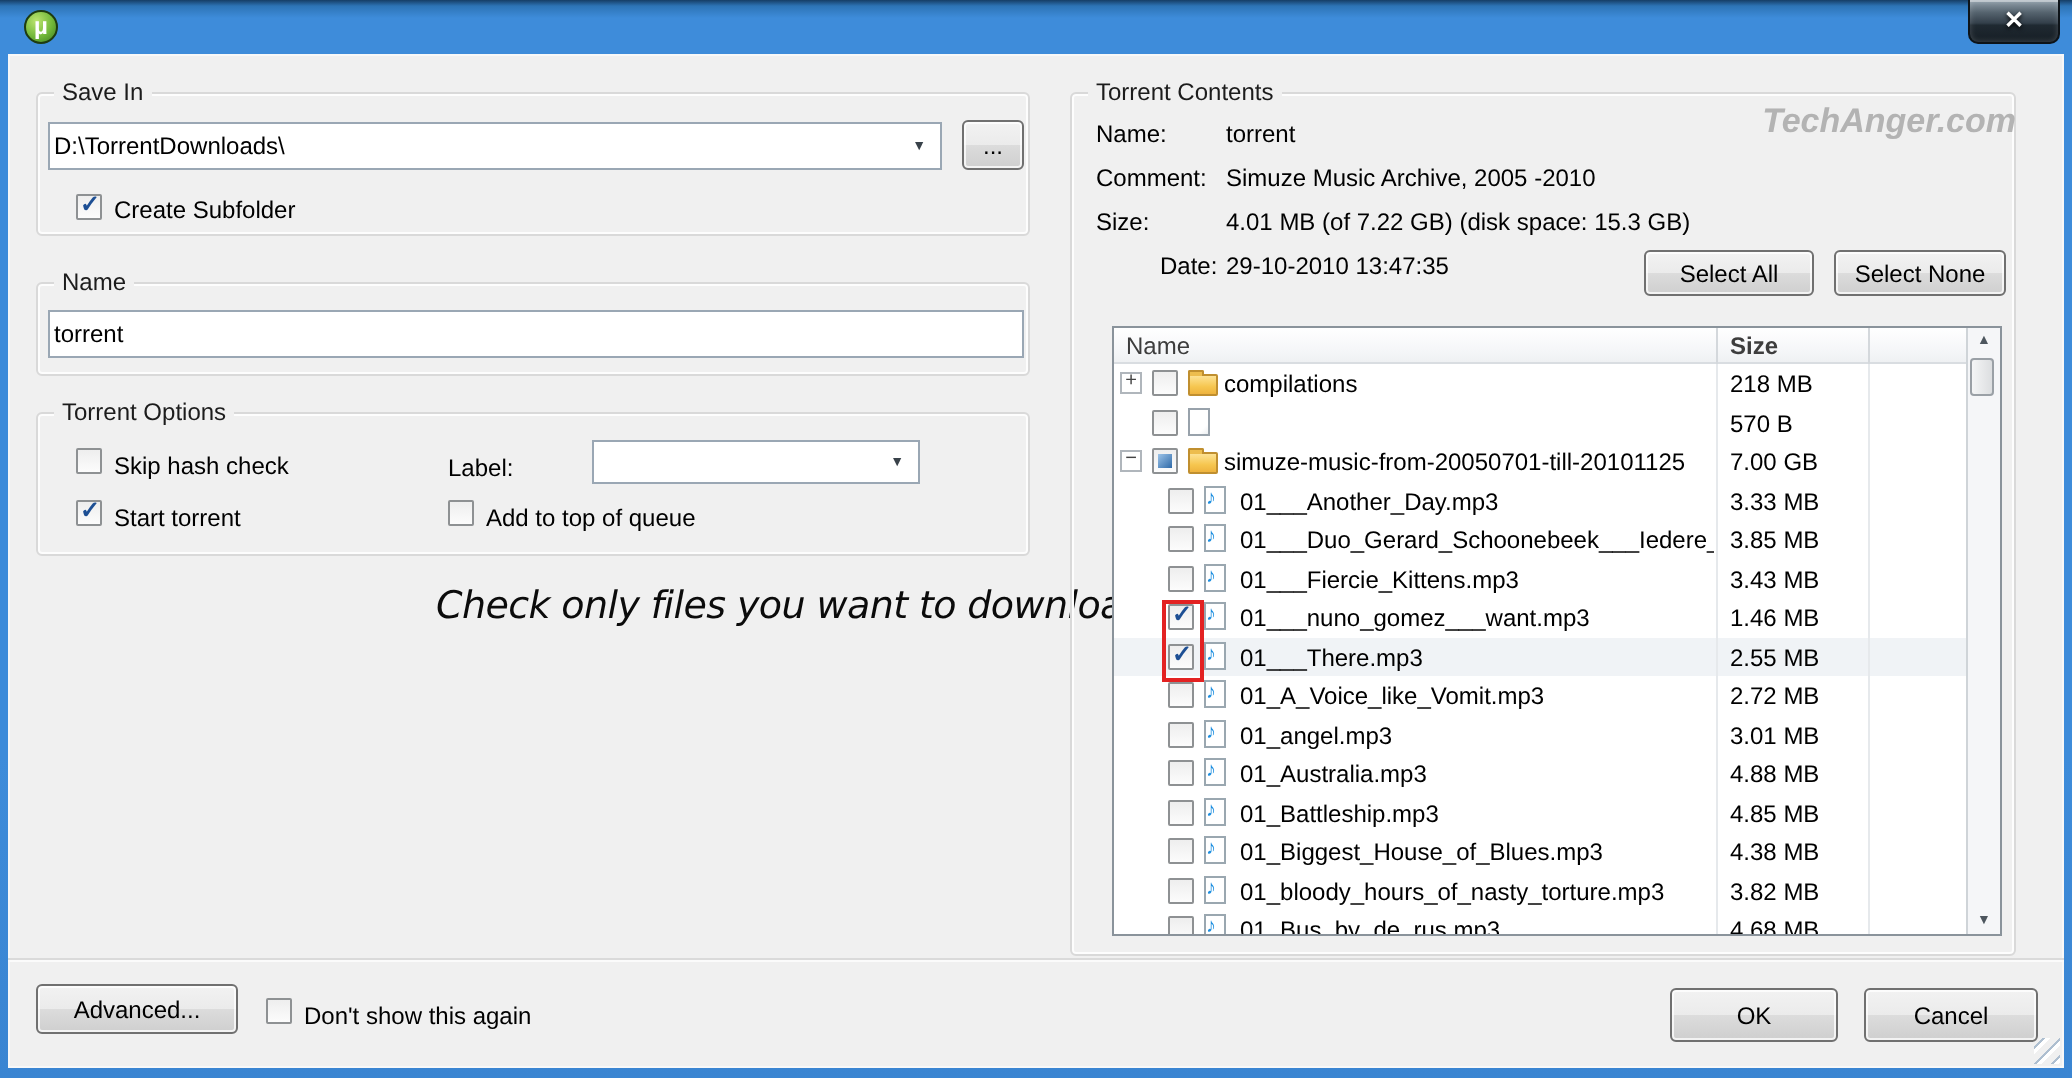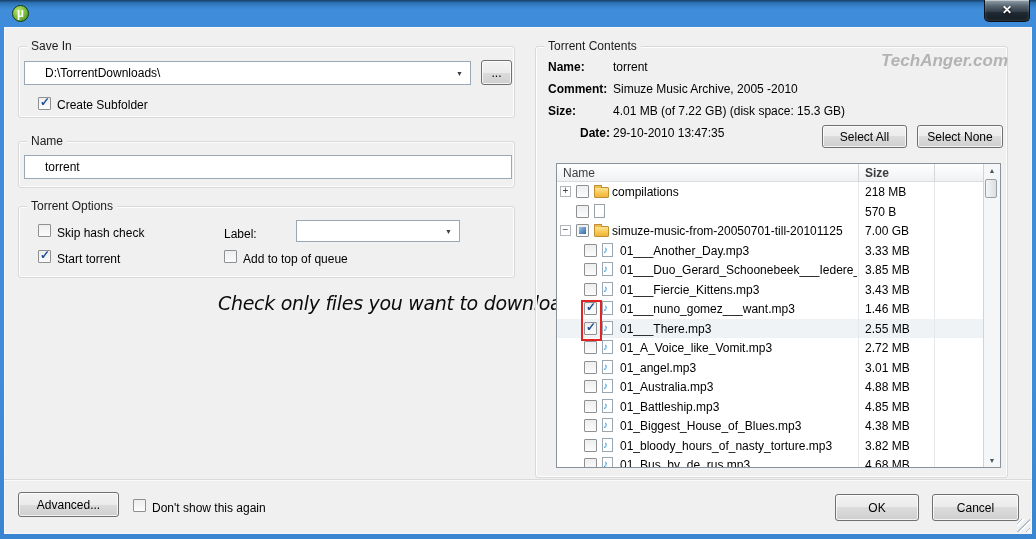--- a/index.html
+++ b/index.html
@@ -24,21 +24,21 @@
     color:#fff;text-align:center;font-size:12px;font-weight:bold;line-height:20px;cursor:default;
     text-shadow:0 1px 2px #000;
   }
   .client{position:absolute;left:4px;top:27px;width:1028px;height:507px;background:#f0f0f0;box-shadow:inset 0 0 0 1px rgba(255,255,255,.5);}
 
   .groupbox{position:absolute;border:1px solid #d9d9d9;border-radius:3px;box-sizing:border-box;box-shadow:inset 0 0 0 1px #fdfdfd;}
   .group-title{position:absolute;top:-8px;left:8px;background:#f0f0f0;padding:0 4px;color:#1c1c1c;}
 
   .textfield,.combo{
     position:absolute;box-sizing:border-box;background:#fff;border:1px solid #9aa7b4;
-    font-size:12px;line-height:22px;padding-left:20px;white-space:nowrap;overflow:hidden;
+    font-size:12px;line-height:22px;padding-left:2px;white-space:nowrap;overflow:hidden;
   }
   .combo .drop-arrow{position:absolute;right:7px;top:0;font-size:7px;color:#39424a;line-height:22px;}
 
   .btn{
     position:absolute;box-sizing:border-box;border:1px solid #707070;border-radius:3px;
     background:linear-gradient(180deg,#f2f2f2 0,#ebebeb 50%,#dcdcdc 50%,#cfcfcf 100%);
     box-shadow:inset 0 0 0 1px rgba(255,255,255,.75);
     text-align:center;font-size:12px;color:#000;cursor:default;
     display:flex;align-items:center;justify-content:center;
   }
@@ -50,21 +50,21 @@
   .checkbox .cb-glyph{display:none;position:absolute;left:1px;top:-3px;font-size:12px;font-weight:bold;color:#1d4f94;}
   .checkbox.checked .cb-glyph{display:block;}
   .cb-label{position:absolute;white-space:nowrap;color:#000;}
 
   .annotation-text{
     position:absolute;left:218px;top:292px;font-size:19px;font-style:italic;color:#0b0b0b;
     font-family:"DejaVu Sans",sans-serif;letter-spacing:-.3px;white-space:nowrap;
   }
   .watermark{position:absolute;left:858px;top:51px;width:150px;text-align:right;font-size:17px;font-style:italic;font-weight:bold;color:#b3b3b3;}
 
-  .info-label{position:absolute;left:548px;white-space:nowrap;font-weight:bold;}
+  .info-label{position:absolute;left:548px;white-space:nowrap;}
   .info-value{position:absolute;left:613px;white-space:nowrap;}
 
   
   .file-list{position:absolute;left:556px;top:163px;width:445px;height:305px;box-sizing:border-box;background:#fff;border:1px solid #8a939b;}
   .list-header{
     position:absolute;left:0;top:0;width:427px;height:18px;
     background:linear-gradient(180deg,#ffffff,#f6f7f9 60%,#eff1f3);
     border-bottom:1px solid #d9dde1;box-sizing:border-box;color:#3d3d3d;
   }
   .list-header .hdr-name{position:absolute;left:6px;top:2px;}

